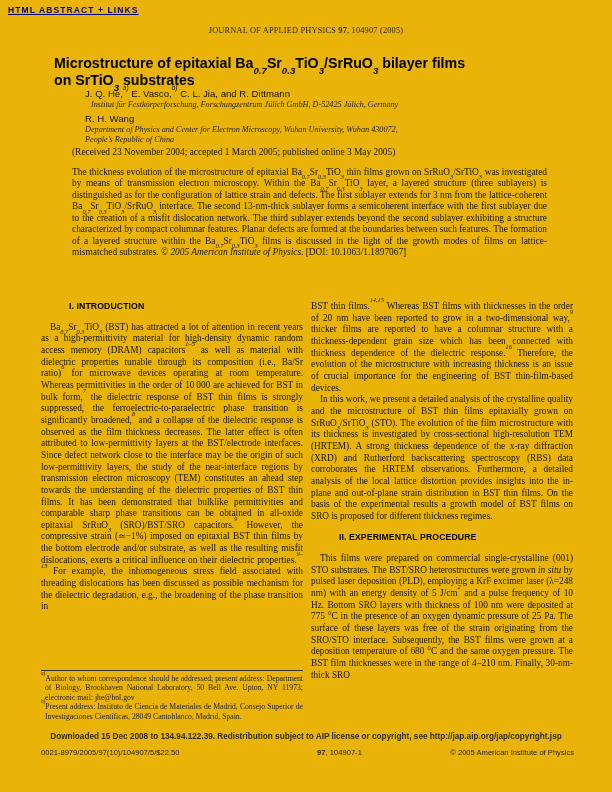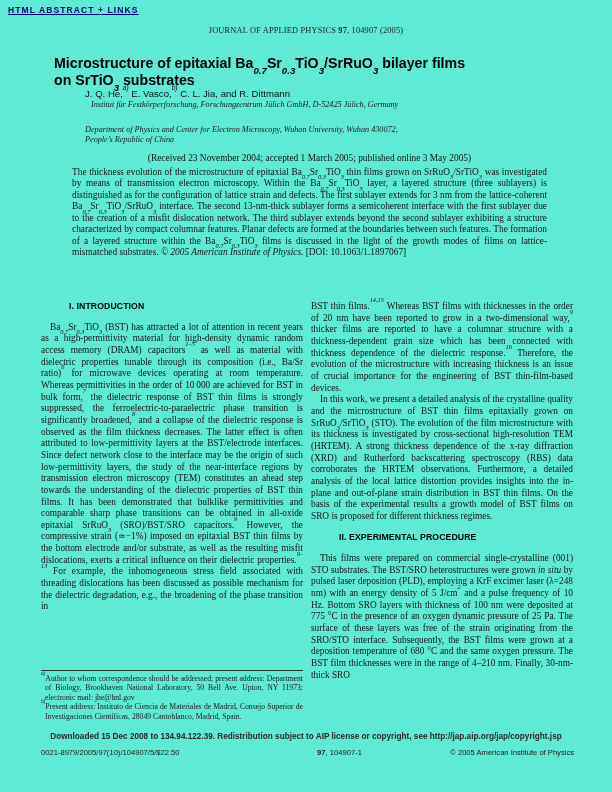--- a/index.html
+++ b/index.html
@@ -1,18 +1,18 @@
 <!DOCTYPE html>
 <html><head>
 <meta charset="utf-8">
 <style>
   html,body { margin:0; padding:0; background:#888; }
   .page {
     position:relative; width:612px; height:792px; margin:0 auto;
-    background:#5eead4; overflow:hidden;
+    background:#eab308; overflow:hidden;
     font-family:"Liberation Serif", serif; color:#151515;
     -webkit-font-smoothing:antialiased;
   }
   
   .abs-link {
     position:absolute; left:8px; top:5px;
     font-family:"Liberation Sans", sans-serif;
     font-size:8.5px; font-weight:bold; letter-spacing:1.1px;
     color:#00007d; text-decoration:underline; cursor:pointer;
   }
@@ -37,22 +37,22 @@
   }
   .author2 {
     position:absolute; left:85px; top:113px; width:480px;
     font-family:"Liberation Sans", sans-serif; font-size:9.6px; color:#111;
   }
   .affil2 {
     position:absolute; left:85px; top:125px; width:400px;
     font-style:italic; font-size:8.2px; line-height:9.6px; color:#222;
   }
   .received {
-    position:absolute; left:72px; top:153px; width:475px;
-    font-size:9.4px; color:#151515;text-align:center;
+    position:absolute; left:72px; top:147px; width:475px;
+    font-size:9.4px; color:#151515;
   }
   .abstract {
     position:absolute; left:72px; top:167px; width:475px;
     font-size:9.35px; line-height:11.45px; text-align:justify; color:#151515;
   }
   
   .col { position:absolute; width:262px; font-size:9.3px; line-height:11.65px; text-align:justify; }
   .col-left  { left:41px;  top:301px; }
   .col-right { left:311px; top:301px; }
   .sec-head {
@@ -94,20 +94,21 @@
   <a class="abs-link">HTML ABSTRACT + LINKS</a>
 
   <div class="journal-line">JOURNAL OF APPLIED PHYSICS <b>97</b>, 104907 (2005)</div>
 
   <h1 class="title">Microstructure of epitaxial Ba<sub>0.7</sub>Sr<sub>0.3</sub>TiO<sub>3</sub>/SrRuO<sub>3</sub> bilayer films<br>on SrTiO<sub>3</sub> substrates</h1>
 
   <div class="authors">J. Q. He,<sup>a)</sup> E. Vasco,<sup>b)</sup> C. L. Jia, and R. Dittmann</div>
 
   <div class="affil1">Institut für Festkörperforschung, Forschungzentrum Jülich GmbH, D-52425 Jülich, Germany</div>
 
+  <div class="author2">R. H. Wang</div>
 
   <div class="affil2">Department of Physics and Center for Electron Microscopy, Wuhan University, Wuhan 430072,<br>People’s Republic of China</div>
 
   <div class="received">(Received 23 November 2004; accepted 1 March 2005; published online 3 May 2005)</div>
 
   <div class="abstract">The thickness evolution of the microstructure of epitaxial Ba<sub>0.7</sub>Sr<sub>0.3</sub>TiO<sub>3</sub> thin films grown on SrRuO<sub>3</sub>/SrTiO<sub>3</sub> was investigated by means of transmission electron microscopy. Within the Ba<sub>0.7</sub>Sr<sub>0.3</sub>TiO<sub>3</sub> layer, a layered structure (three sublayers) is distinguished as for the configuration of lattice strain and defects. The first sublayer extends for 3 nm from the lattice-coherent Ba<sub>0.7</sub>Sr<sub>0.3</sub>TiO<sub>3</sub>/SrRuO<sub>3</sub> interface. The second 13-nm-thick sublayer forms a semicoherent interface with the first sublayer due to the creation of a misfit dislocation network. The third sublayer extends beyond the second sublayer exhibiting a structure characterized by compact columnar features. Planar defects are formed at the boundaries between such features. The formation of a layered structure within the Ba<sub>0.7</sub>Sr<sub>0.3</sub>TiO<sub>3</sub> films is discussed in the light of the growth modes of films on lattice-mismatched substrates. <i>© 2005 American Institute of Physics</i>. [DOI: 10.1063/1.1897067]</div>
 
   <div class="col col-left">
     <h2 class="sec-head">I. INTRODUCTION</h2>
     <p class="para indent">Ba<sub>0.7</sub>Sr<sub>0.3</sub>TiO<sub>3</sub> (BST) has attracted a lot of attention in recent years as a high-permittivity material for high-density dynamic random access memory (DRAM) capacitors<sup>1–5</sup> as well as material with dielectric properties tunable through its composition (i.e., Ba/Sr ratio)<sup>6</sup> for microwave devices operating at room temperature. Whereas permittivities in the order of 10 000 are achieved for BST in bulk form,<sup>7</sup> the dielectric response of BST thin films is strongly suppressed, the ferroelectric-to-paraelectric phase transition is significantly broadened,<sup>8</sup> and a collapse of the dielectric response is observed as the film thickness decreases. The latter effect is often attributed to low-permittivity layers at the BST/electrode interfaces. Since defect network close to the interface may be the origin of such low-permittivity layers, the study of the near-interface regions by transmission electron microscopy (TEM) constitutes an ahead step towards the understanding of the dielectric properties of BST thin films. It has been demonstrated that bulklike permittivities and comparable sharp phase transitions can be obtained in all-oxide epitaxial SrRuO<sub>3</sub> (SRO)/BST/SRO capacitors.<sup>9</sup> However, the compressive strain (≃−1%) imposed on epitaxial BST thin films by the bottom electrode and/or substrate, as well as the resulting misfit dislocations, exerts a critical influence on their dielectric properties.<sup>9–13</sup> For example, the inhomogeneous stress field associated with threading dislocations has been discussed as possible mechanism for the dielectric degradation, e.g., the broadening of the phase transition in</p>

